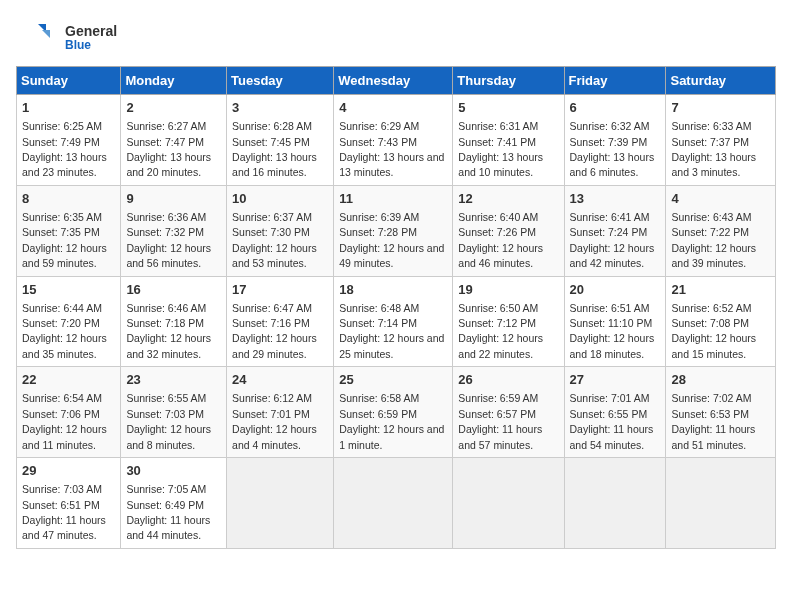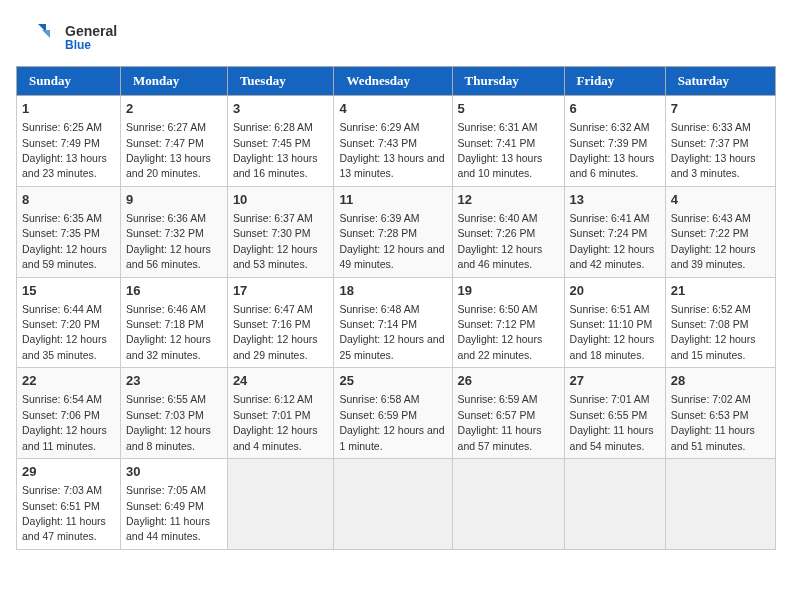--- a/index.html
+++ b/index.html
@@ -36,26 +36,25 @@
       color: #444;
     }
     table {
       width: 100%;
       border-collapse: collapse;
       font-size: 11px;
     }
     thead tr th {
       background-color: #1565c0;
       color: #fff;
-      padding: 6px 12px;
+      padding: 6px 4px;
       text-align: left;
       font-size: 13px;
       font-weight: bold;
       border: 1px solid #aaa;
-      font-family: Liberation Serif, serif;
     }
     tbody tr td {
       vertical-align: top;
       padding: 4px 5px;
       border: 1px solid #ccc;
       background: #fff;
       color: #333;
       line-height: 1.4;
       height: 80px;
     }

